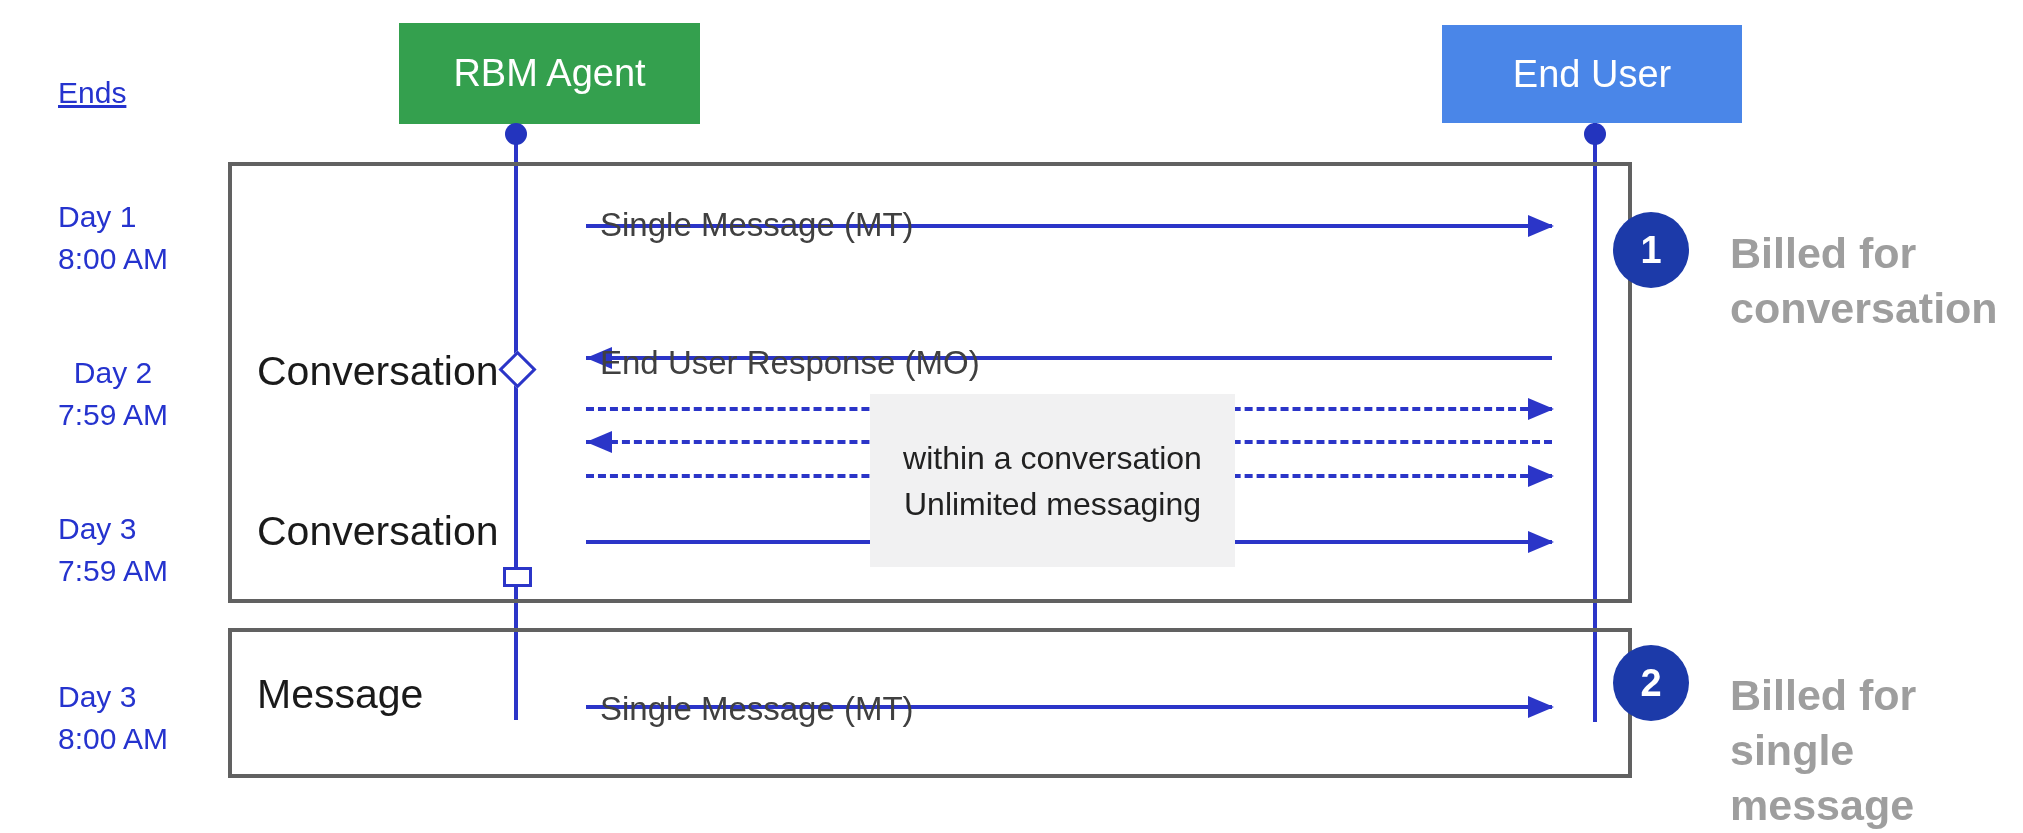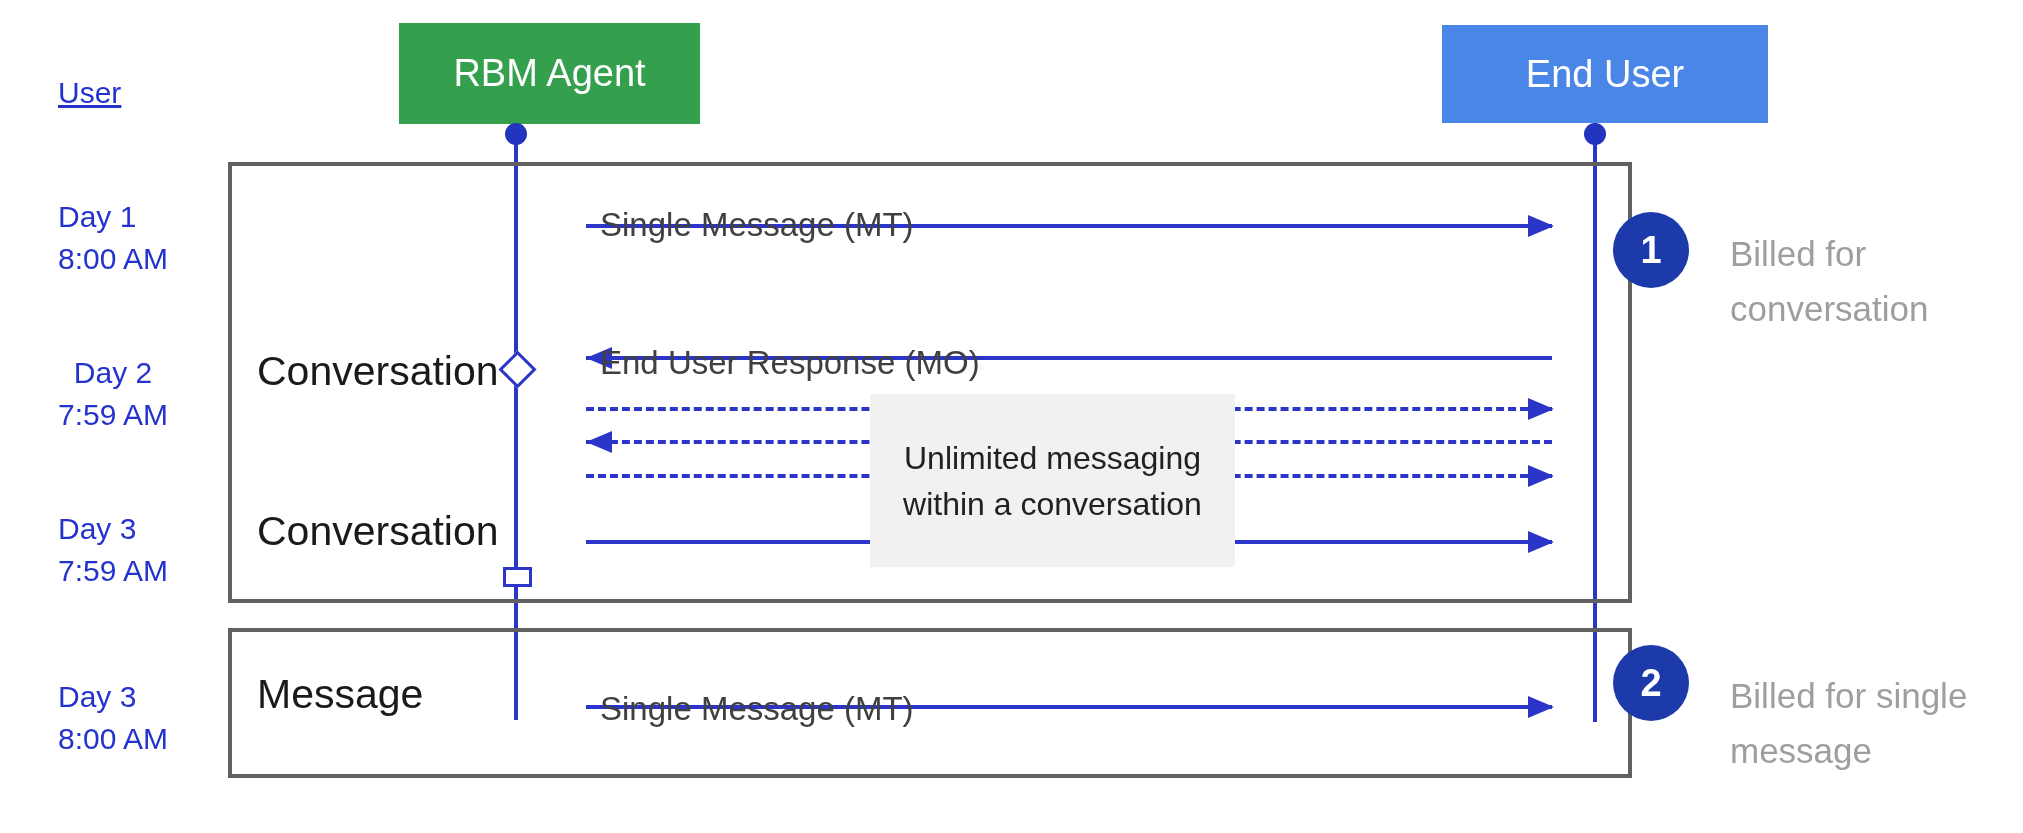--- a/index.html
+++ b/index.html
@@ -2,21 +2,21 @@
 <html><head>
 <meta charset="utf-8">
 <style>
   html,body{margin:0;padding:0;background:#ffffff;}
   body{width:2023px;height:833px;position:relative;font-family:"Liberation Sans",sans-serif;overflow:hidden;}
   .abs{position:absolute;}
 
   
   .actor{display:flex;align-items:center;justify-content:center;color:#fff;font-size:38px;z-index:5;}
   #actor-agent{left:399px;top:23px;width:301px;height:101px;background:#34A04E;}
-  #actor-user{left:1442px;top:25px;width:326px;height:98px;background:#4A86E8;}
+  #actor-user{left:1442px;top:25px;width:300px;height:98px;background:#4A86E8;}
 
   
   .lifeline{width:4px;background:#2B35C8;z-index:1;}
   #lifeline-agent{left:514px;top:124px;height:596px;}
   #lifeline-user{left:1593px;top:123px;height:599px;}
   .dot{width:22px;height:22px;border-radius:50%;background:#2334BE;z-index:6;}
   #dot-agent{left:505px;top:123px;}
   #dot-user{left:1584px;top:123px;}
 
   
@@ -46,28 +46,28 @@
   
   #note{left:870px;top:394px;width:365px;height:173px;background:#F1F1F2;z-index:3;
         display:flex;flex-direction:column;align-items:center;justify-content:center;
         color:#212121;font-size:32px;line-height:46px;text-align:center;}
 
   
   .badge{width:76px;height:76px;border-radius:50%;background:#1C3AA9;color:#fff;
          font-size:38px;font-weight:bold;display:flex;align-items:center;justify-content:center;z-index:7;}
   #badge-1{left:1613px;top:212px;}
   #badge-2{left:1613px;top:645px;}
-  .billing-text{color:#9E9E9E;font-size:35px;line-height:55px;z-index:5;}
+  .billing-text{color:#9E9E9E;font-size:43px;line-height:55px;z-index:5;font-weight:bold;}
   #billing-1{left:1730px;top:226px;}
   #billing-2{left:1730px;top:660px;margin-top:8px;}
 </style>
 </head>
 <body>
 
-<div class="abs" id="time-axis">User</div>
+<div class="abs" id="time-axis">Ends</div>
 
 <div class="abs time-label" style="left:58px;top:196px;">
   <div>Day 1</div>
   <div>8:00 AM</div>
 </div>
 <div class="abs time-label" style="left:58px;top:352px;text-align:center;">
   <div>Day 2</div>
   <div>7:59 AM</div>
 </div>
 <div class="abs time-label" style="left:58px;top:508px;">
@@ -120,22 +120,22 @@
 <div class="abs side-label" style="left:257px;top:505px;">
   <div>Conversation</div>
 </div>
 <div class="abs side-label" style="left:257px;top:668px;">
   <div>Message</div>
 </div>
 <div class="abs marker" id="marker-start"></div>
 <div class="abs marker" id="marker-end"></div>
 
 <div class="abs" id="note">
+  <div>within a conversation</div>
   <div>Unlimited messaging</div>
-  <div>within a conversation</div>
 </div>
 
 <div class="abs msg-label" style="left:600px;top:650px;">Single Message (MT)</div>
 <div class="abs msg-line solid" style="top:705px;"></div>
 <div class="abs head right" style="left:1528px;top:696px;"></div>
 
 <div class="abs badge" id="badge-1">1</div>
 <div class="abs billing-text" id="billing-1">
   <div>Billed for</div>
   <div>conversation</div>

